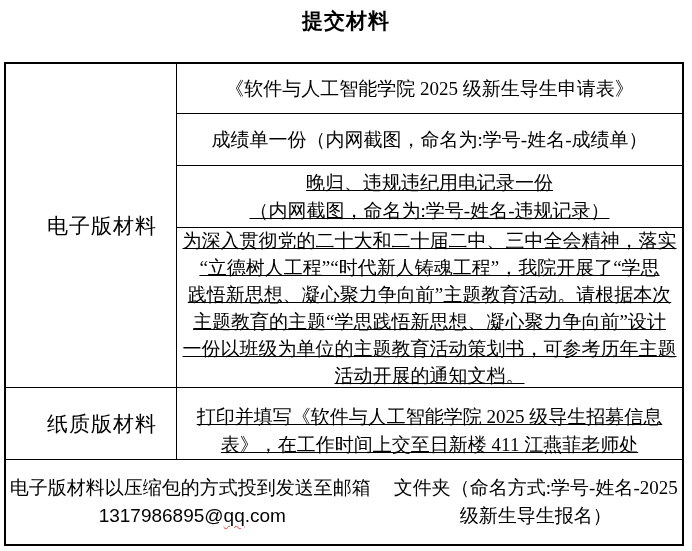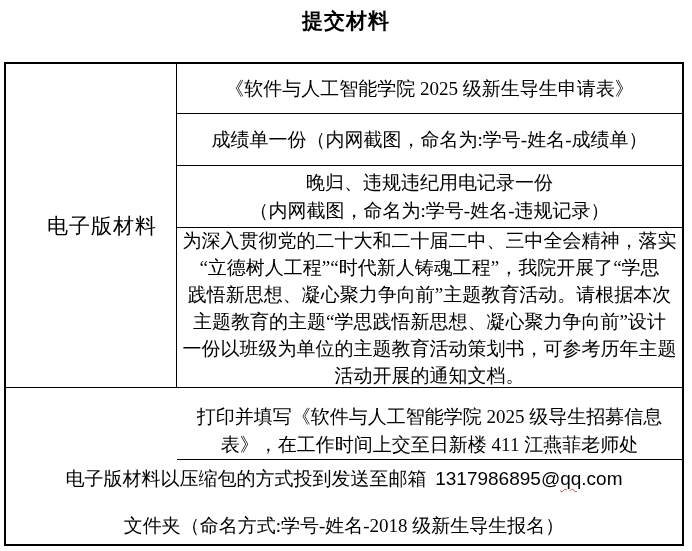--- a/index.html
+++ b/index.html
@@ -36,31 +36,30 @@
     justify-content: center;
     text-align: center;
     font-size: 19px;
     line-height: 28px;
     padding: 0 2px;
     overflow: hidden;
   }
   .bb { border-bottom: 1.5px solid #000; }
   .br { border-right: 1.5px solid #000; padding-left: 24px; }
   .label-cell { font-size: 21px; letter-spacing: 1px; }
-  .pre { white-space: pre-line; }
+  .pre { white-space: pre-line; text-decoration: underline; }
   .elec-label  { grid-area: 1 / 1 / 5 / 2; }
   .r1 { grid-area: 1 / 2 / 2 / 3; }
   .r2 { grid-area: 2 / 2 / 3 / 3; }
   .r3 { grid-area: 3 / 2 / 4 / 3; }
   .r4 { grid-area: 4 / 2 / 5 / 3; line-height: 27px; }
   .paper-label { grid-area: 5 / 1 / 6 / 2; }
   .r5 { grid-area: 5 / 2 / 6 / 3; align-items: flex-end; }
   .footer-cell {
     grid-area: 6 / 1 / 7 / 3;
-    flex-direction: column;
     line-height: 28px;
     gap: 19px;
   }
   .sans { font-family: "Liberation Sans", "DejaVu Sans", sans-serif; }
   .email-start { margin-left: 4px; }
   .sq {
     text-decoration-line: underline;
     text-decoration-style: wavy;
     text-decoration-color: #e0412e;
     text-decoration-thickness: 1px;
@@ -93,26 +92,29 @@
 
   <div class="cell bb r4">
     <div class="pre">为深入贯彻党的二十大和二十届二中、三中全会精神，落实
 “立德树人工程”“时代新人铸魂工程”，我院开展了“学思
 践悟新思想、凝心聚力争向前”主题教育活动。请根据本次
 主题教育的主题“学思践悟新思想、凝心聚力争向前”设计
 一份以班级为单位的主题教育活动策划书，可参考历年主题
 活动开展的通知文档。</div>
   </div>
 
+  <div class="cell br bb label-cell paper-label">
+    <span>纸质版材料</span>
+  </div>
 
   <div class="cell bb r5">
     <div class="pre">打印并填写《软件与人工智能学院 2025 级导生招募信息
 表》，在工作时间上交至日新楼 411 江燕菲老师处</div>
   </div>
 
   <div class="cell footer-cell">
     <div>
       <span>电子版材料以压缩包的方式投到发送至邮箱 </span><span class="sans email-start">1317986895@</span><span class="sans sq">qq</span><span class="sans">.com</span>
     </div>
-    <div>文件夹（命名方式:学号-姓名-2018 级新生导生报名）</div>
+    <div>文件夹（命名方式:学号-姓名-2025 级新生导生报名）</div>
   </div>
 
 </div>
 
 </body></html>

